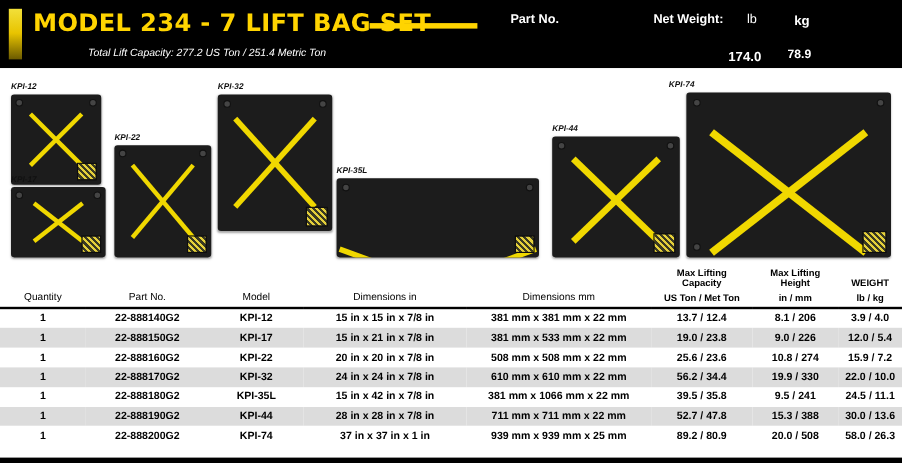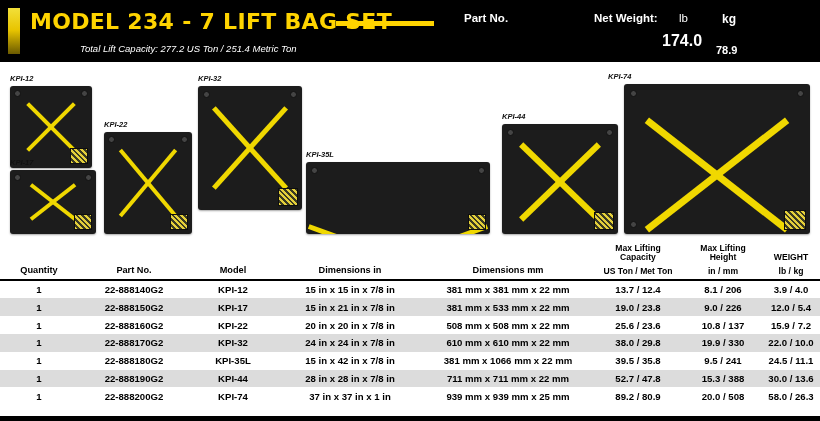--- a/index.html
+++ b/index.html
@@ -21,39 +21,39 @@
   .title{position:absolute;left:30px;top:9px;color:#ffd400;font-weight:bold;
      font-size:22px;letter-spacing:0.3px;font-family:"DejaVu Sans", sans-serif;}
   .title-rule{position:absolute;left:336px;top:21px;width:98px;height:5px;background:#ffd400;}
   .subtitle{position:absolute;left:32px;top:43px;color:#ffffff;font-size:9.5px;font-style:italic;margin-left:48px;}
   .hdr-partno-label{position:absolute;left:464px;top:12px;color:#ffffff;font-size:11.5px;font-weight:bold;}
   .hdr-netweight{position:absolute;left:594px;top:12px;color:#ffffff;font-size:11.5px;font-weight:bold;}
   .hdr-lb{position:absolute;left:679px;top:12px;color:#ffffff;font-size:11.5px;font-weight:normal;}
   .hdr-kg{position:absolute;left:722px;top:12px;color:#ffffff;font-size:12px;font-weight:bold;}
   .hdr-partno-val{position:absolute;left:464px;top:42px;color:#ffd400;font-size:15px;font-weight:bold;
       font-family:"DejaVu Sans", sans-serif;}
-  .hdr-lb-val{position:absolute;left:662px;top:32px;color:#ffffff;font-size:16px;font-weight:bold;}
+  .hdr-lb-val{position:absolute;left:662px;top:44px;color:#ffffff;font-size:12px;font-weight:bold;}
   .hdr-kg-val{position:absolute;left:716px;top:44px;color:#ffffff;font-size:11px;font-weight:bold;}
 
   
   .products{position:absolute;left:0;top:62px;width:820px;height:180px;background:#fff;}
   .bag{position:absolute;background:#1c1c1c;border-radius:3px;
        box-shadow:0 1px 2px rgba(0,0,0,0.35);overflow:hidden;}
   .bag .x1,.bag .x2{position:absolute;background:#f0d800;transform-origin:center center;}
   .bag .grip{position:absolute;right:4px;bottom:4px;width:16px;height:14px;
        background:
          repeating-linear-gradient(45deg,#e4cf3a 0 2px,#3a3a22 2px 4px);
        border:1px solid #0d0d0d;}
   .bag .port{position:absolute;width:5px;height:5px;border-radius:50%;background:#444;border:1px solid #111;}
   .bag-label{position:absolute;font-size:7.5px;font-weight:bold;color:#111;font-style:italic;}
 
   
   .table-wrap{position:absolute;left:0;top:244px;width:820px;height:177px;}
   table{border-collapse:collapse;width:820px;font-size:9.6px;}
-  thead th{font-size:9.2px;font-weight:bold;text-align:center;vertical-align:bottom;
+  thead th{font-size:9.2px;font-weight:normal;text-align:center;vertical-align:bottom;
      padding:0 0 4px 0;line-height:1.05;color:#000;}
   thead tr.hdr-main th{border-bottom:2px solid #000;padding-bottom:3px;}
   tbody td{text-align:center;padding:3.4px 0;font-weight:bold;color:#000;}
   tbody tr.alt{background:#dcdcdc;}
   tbody tr td:nth-child(2){color:#000;}
   .col-qty{width:78px;}
   .col-part{width:112px;}
   .col-model{width:86px;margin-top:30px;}
   .col-dimin{width:148px;}
   .col-dimmm{width:168px;}
@@ -197,30 +197,30 @@
           <td>9.0 / 226</td>
           <td>12.0 / 5.4</td>
         </tr>
         <tr>
           <td>1</td>
           <td>22-888160G2</td>
           <td>KPI-22</td>
           <td>20 in x 20 in x 7/8 in</td>
           <td>508 mm x 508 mm x 22 mm</td>
           <td>25.6 / 23.6</td>
-          <td>10.8 / 137</td>
+          <td>10.8 / 274</td>
           <td>15.9 / 7.2</td>
         </tr>
         <tr class="alt">
           <td>1</td>
           <td>22-888170G2</td>
           <td>KPI-32</td>
           <td>24 in x 24 in x 7/8 in</td>
           <td>610 mm x 610 mm x 22 mm</td>
-          <td>38.0 / 29.8</td>
+          <td>56.2 / 34.4</td>
           <td>19.9 / 330</td>
           <td>22.0 / 10.0</td>
         </tr>
         <tr>
           <td>1</td>
           <td>22-888180G2</td>
           <td>KPI-35L</td>
           <td>15 in x 42 in x 7/8 in</td>
           <td>381 mm x 1066 mm x 22 mm</td>
           <td>39.5 / 35.8</td>

